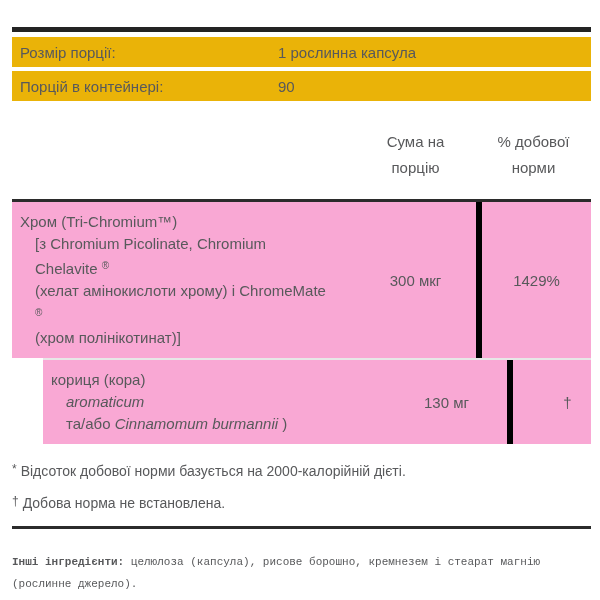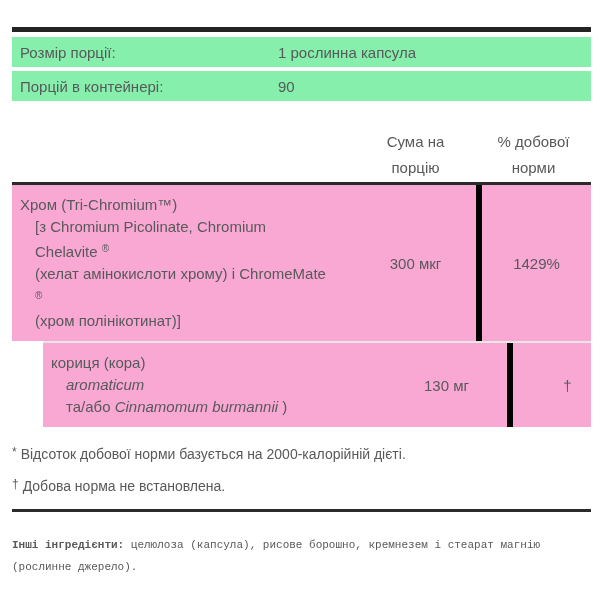--- a/index.html
+++ b/index.html
@@ -2,26 +2,26 @@
 <html><head>
 <meta charset="utf-8">
 <style>
   * { margin:0; padding:0; box-sizing:border-box; }
   html,body { width:600px; height:600px; background:#ffffff; overflow:hidden;
     font-family:"Liberation Sans", sans-serif; color:#58595b; }
   .wrap { margin:27px 9px 0 12px; width:579px; }
 
   .topbar { height:5px; background:#232323; margin-bottom:5px; }
 
-  .srow { background:#86efac; height:30px; display:flex; align-items:center;
+  .srow { background:#eab308; height:30px; display:flex; align-items:center;
     margin-bottom:4px; font-size:15px; }
   .srow .lbl { padding-left:8px; width:266px; }
 
   .hdr-row { display:grid; grid-template-columns:343px 121px 115px;
-    padding-top:24px; padding-bottom:1px; }
+    padding-top:24px; padding-bottom:18px; }
   .hdr-cell { text-align:center; font-size:15px; line-height:26px; font-weight:400; }
 
   .thick { height:3px; background:#2b2b2b; }
 
   .trow { display:grid; grid-template-columns:343px 121px 115px; background:#f9a8d4; }
   .trow + .trow { border-top:2px solid #e7e7e7;margin-left:31px; }
   .name-cell { padding:9px 0 9px 8px; font-size:15px; line-height:22px; }
   .row-details { margin-left:15px; }
   .amount-cell, .dv-cell { display:flex; align-items:center; justify-content:center;
     font-size:15px; }

